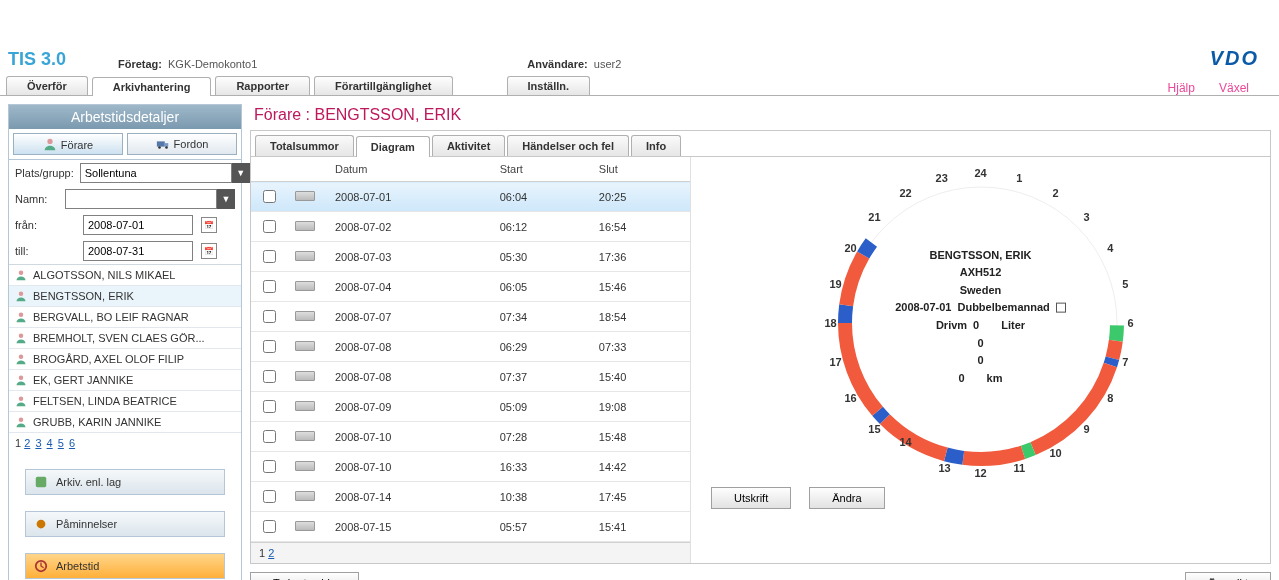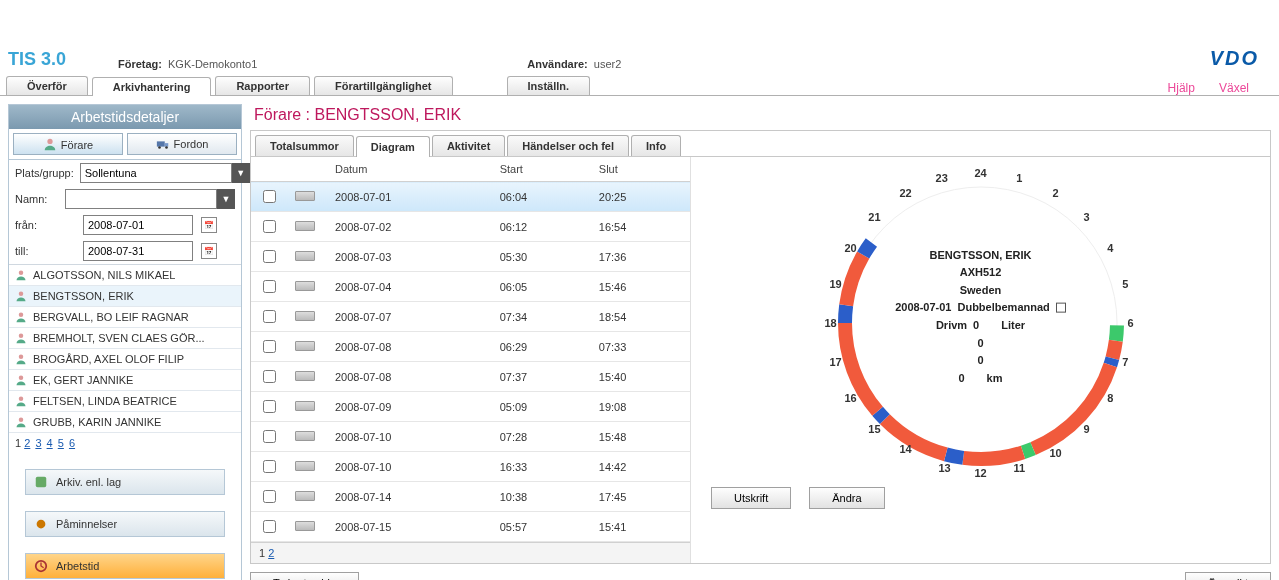--- a/index.html
+++ b/index.html
@@ -420,21 +420,21 @@
               <div class="hour-label" style="left: 289.904px; top: 85px;">4</div>
               <div class="hour-label" style="left: 304.889px; top: 121.177px;">5</div>
               <div class="hour-label" style="left: 310px; top: 160px;">6</div>
               <div class="hour-label" style="left: 304.889px; top: 198.823px;">7</div>
               <div class="hour-label" style="left: 289.904px; top: 235px;">8</div>
               <div class="hour-label" style="left: 266.066px; top: 266.066px;">9</div>
               <div class="hour-label" style="left: 235px; top: 289.904px;">10</div>
               <div class="hour-label" style="left: 198.823px; top: 304.889px;">11</div>
               <div class="hour-label" style="left: 160px; top: 310px;">12</div>
               <div class="hour-label" style="left: 124px; top: 304.889px;">13</div>
-              <div class="hour-label" style="left: 85px; top: 286px;">14</div>
+              <div class="hour-label" style="left: 85px; top: 279px;">14</div>
               <div class="hour-label" style="left: 53.934px; top: 266.066px;">15</div>
               <div class="hour-label" style="left: 30.0962px; top: 235px;">16</div>
               <div class="hour-label" style="left: 15.1111px; top: 198.823px;">17</div>
               <div class="hour-label" style="left: 10px; top: 160px;">18</div>
               <div class="hour-label" style="left: 15.1111px; top: 121.177px;">19</div>
               <div class="hour-label" style="left: 30.0962px; top: 85px;">20</div>
               <div class="hour-label" style="left: 53.934px; top: 53.934px;">21</div>
               <div class="hour-label" style="left: 85px; top: 30.0962px;">22</div>
               <div class="hour-label" style="left: 121.177px; top: 15.1111px;">23</div>
               <div class="hour-label" style="left: 160px; top: 10px;">24</div>

